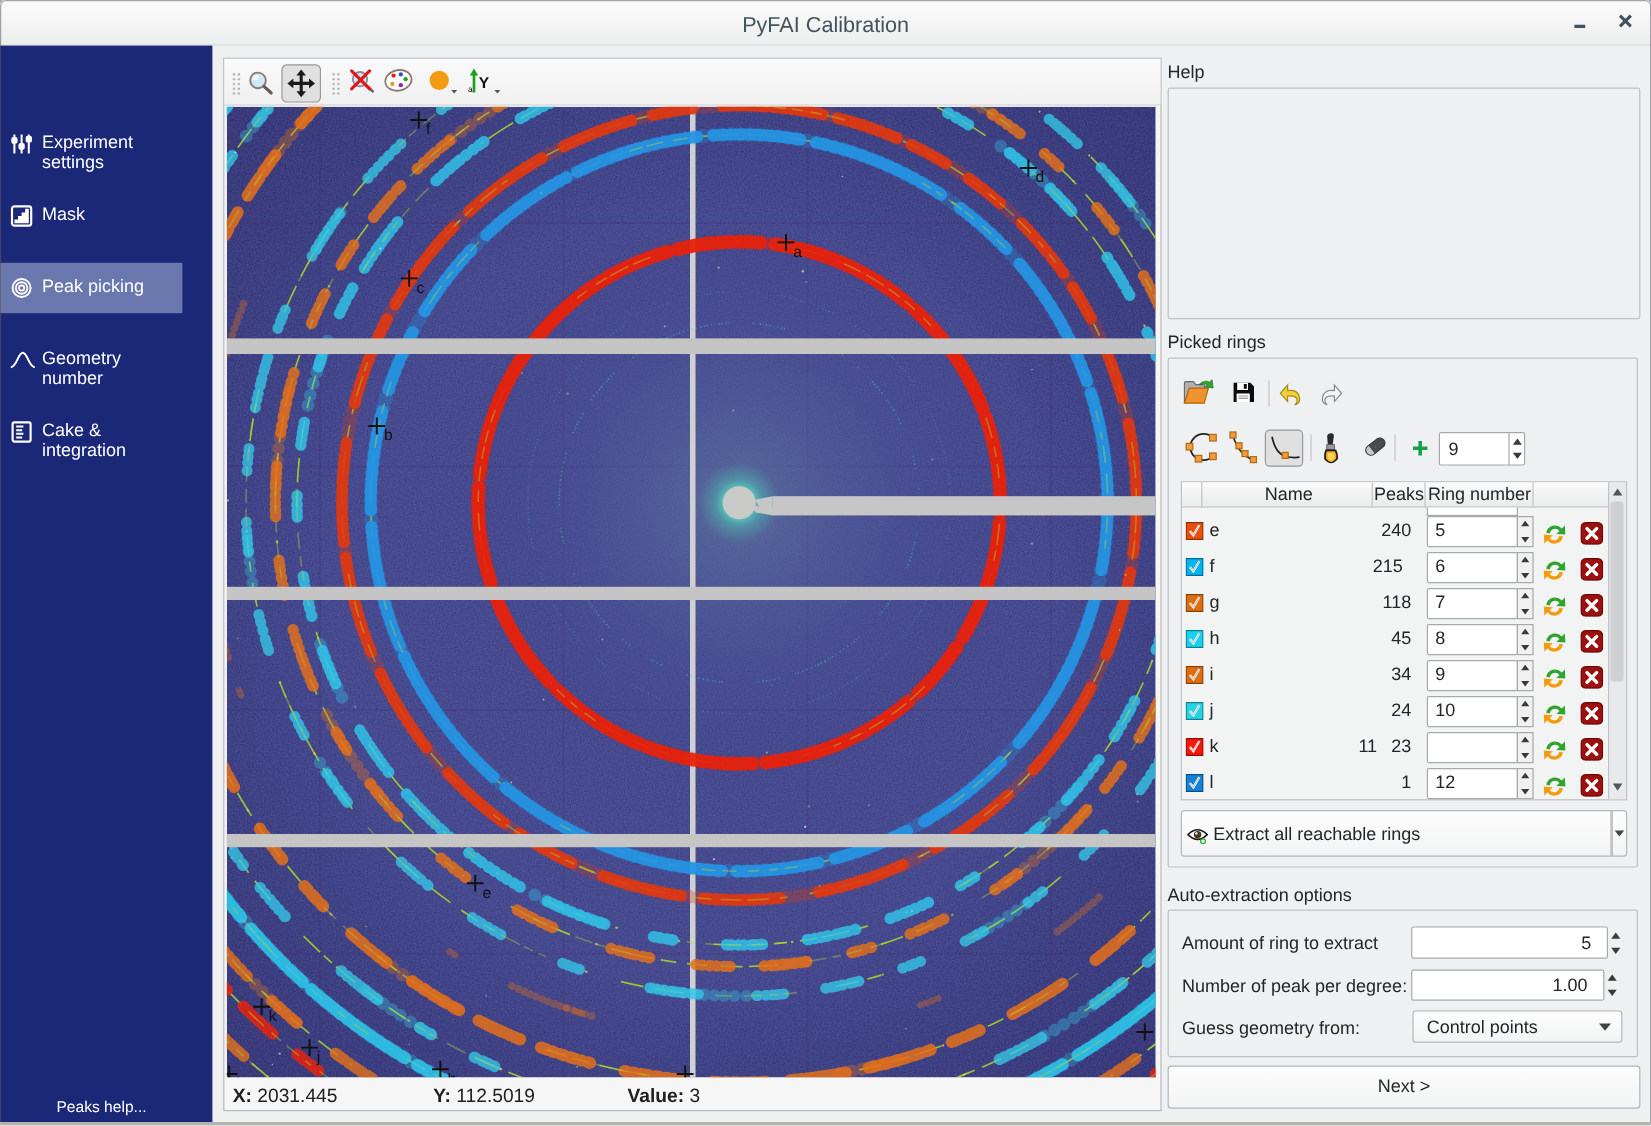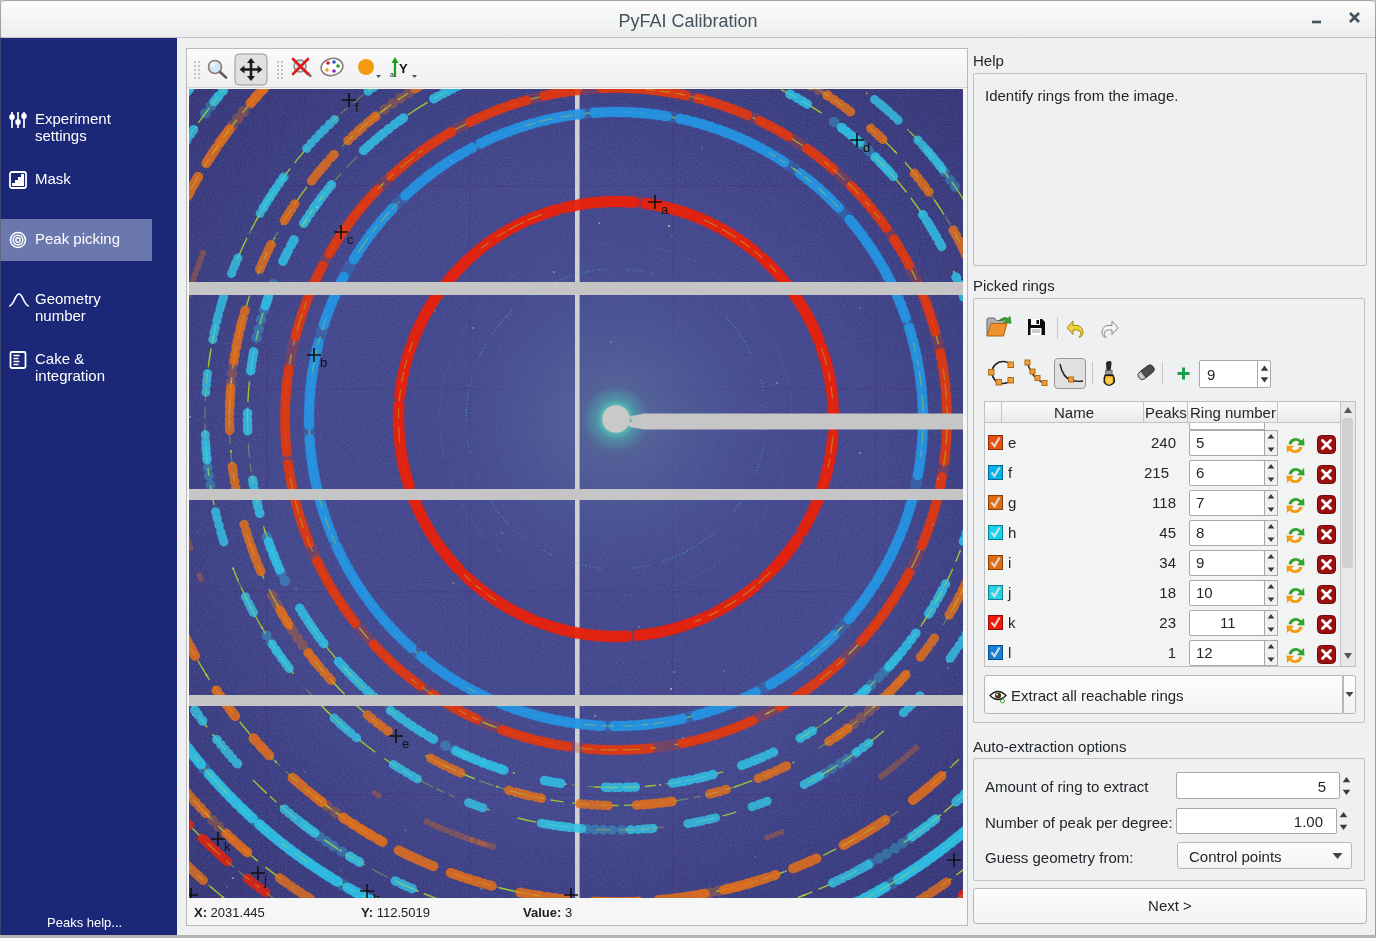--- a/index.html
+++ b/index.html
@@ -9,21 +9,21 @@
 
 #sidebar{left:0;top:38px;width:177px;height:898px;background:#1b2878;}
 .sbitem{left:0;width:152px;height:42px;color:#fff;font-size:15px;}
 .sbitem .lbl{left:35px;top:11px;}
 .sbsel{background:#6b78ae;}
 #onlinehelp{left:47px;top:915px;color:#fff;font-size:13px;}
 
 #panel{left:186px;top:48px;width:782px;height:878px;background:#f6f6f6;border:1px solid #b9b9b9;}
 #toolbar{left:187px;top:49px;width:780px;height:39px;background:linear-gradient(#fafafa,#f0f0f0);border-bottom:1px solid #d5d5d5;}
 #canvaswrap{left:189px;top:89px;width:774px;height:809px;}
-#statusbar{left:189px;top:898px;width:774px;height:26px;background:#f6f6f6;font-size:13px;color:#202020;}
+#statusbar{left:189px;top:898px;width:774px;height:26px;background:#f6f6f6;font-size:16px;color:#202020;}
 #statusbar b{font-weight:bold;}
 
 .seclabel{font-size:15px;color:#232629;}
 .gbox{border:1px solid #bfc0c1;border-radius:2px;background:#eff0f1;}
 .helptext{font-size:15px;color:#232629;line-height:21px;}
 .spin{background:#fff;border:1px solid #a8a9aa;border-radius:2px;}
 .btnface{background:linear-gradient(#fdfdfd,#f2f3f3);border:1px solid #b6b7b8;border-radius:2.5px;}
 .cellnum{font-size:15px;color:#232629;}
 #winborder{left:0;top:0;width:1376px;height:936px;box-shadow:inset 0 0 0 1px rgba(90,90,95,0.55);border-radius:5px 5px 0 0;pointer-events:none;z-index:99;}#botstrip{left:0;top:935px;width:1376px;height:3px;background:#b3b3b0;z-index:100;}.corner{width:7px;height:7px;background:#9fa9b5;z-index:0;}
 </style></head><body>
@@ -346,21 +346,20 @@
       </g>
 </svg></div>
 <div id="statusbar" class="abs">
     <span class="abs" style="left:5px;top:7px"><b>X:</b>&nbsp;2031.445</span>
     <span class="abs" style="left:172px;top:7px"><b>Y:</b>&nbsp;112.5019</span>
     <span class="abs" style="left:334px;top:7px"><b>Value:</b>&nbsp;3</span>
   </div>
 <div class="abs seclabel" style="left:973px;top:52px">Help</div>
 <div class="abs gbox" style="left:973px;top:73px;width:394px;height:193px"></div>
 <div class="abs helptext" style="left:985px;top:85px;width:380px">
-    <div style="margin-bottom:12px">Identify rings from the image.</div>
   </div>
 <div class="abs seclabel" style="left:973px;top:277px">Picked rings</div>
 <div class="abs gbox" style="left:973px;top:298px;width:392px;height:425px"></div>
 <span class="abs" style="left:986px;top:316px"><svg width="30" height="21" viewBox="0 0 30 21">
       <path d="M1,20 V3.5 q0,-1.5 1.5,-1.5 h6 l2,2.5 h6 q1.5,0 1.5,1.5 v3" fill="#b0b0b0" stroke="#6a6a6a" stroke-width="1"></path>
       <path d="M1,20 L5,7.5 h16 L17.5,20 z" fill="#f0932c" stroke="#b06508" stroke-width="1"></path>
       <path d="M13,4.5 q5,-4.5 9,-2 l2,-2.2 l1,7 l-7,-0.8 l2,-1.8 q-3,-1.8 -5.5,-0.2 z" fill="#2fa42f" stroke="#1a7a1a" stroke-width="0.6"></path>
     </svg></span>
 <span class="abs" style="left:1026px;top:317px"><svg width="20" height="20" viewBox="0 0 20 20">
       <path d="M2,2 h14 l3,3 v13 H2 z" fill="#0a0a0a"></path>
@@ -541,21 +540,21 @@
 <span class="abs" style="left:1317px;top:555px"><svg width="19" height="19" viewBox="0 0 19 19">
       <rect x="0.5" y="0.5" width="18" height="18" rx="4" fill="#9c1010" stroke="#6a0808"></rect>
       <path d="M5.5,5.5 l8,8 m0,-8 l-8,8" stroke="#fff" stroke-width="2.8" stroke-linecap="round"></path>
     </svg></span>
 <span class="abs" style="left:988px;top:585px"><svg width="15" height="15" viewBox="0 0 15 15">
       <rect x="0.5" y="0.5" width="14" height="14" fill="#22d4e4" stroke="#147f88"></rect>
       <path d="M3.5,7.5 l3,3.5 l5,-8.5" fill="none" stroke="#fff" stroke-width="1.9"></path>
       <path d="M3.5,7.5 l3,3.5 l5,-8.5" fill="none" stroke="#333" stroke-width="0.6" opacity="0.5"></path>
     </svg></span>
 <div class="abs cellnum" style="left:1008px;top:584px">j</div>
-<div class="abs cellnum" style="left:1144px;top:584px;width:32px;text-align:right">18</div>
+<div class="abs cellnum" style="left:1144px;top:584px;width:32px;text-align:right">24</div>
 <div class="abs spin" style="left:1189px;top:580px;width:76px;height:26px"></div>
 <div class="abs" style="left:1264px;top:580px;width:14px;height:26px;background:#f1f1f1;border:1px solid #a8a9aa"></div>
 <div class="abs cellnum" style="left:1196px;top:584px">10</div>
 <svg class="abs" style="left:1266px;top:582px" width="10" height="22" viewBox="0 0 10 22">
     <path d="M5,2 l3.4,4.6 h-6.8 z" fill="#3a3a3a"></path>
     <path d="M5,20 l-3.4,-4.6 h6.8 z" fill="#3a3a3a"></path>
   </svg>
 <span class="abs" style="left:1285px;top:585px"><svg width="21" height="21" viewBox="0 0 21 21">
       <path d="M3.5,9 a7.5,7.5 0 0 1 13,-3.5 l2.5,-2.5 l0.5,7.5 l-7.5,-0.5 l2.5,-2.5 a4.5,4.5 0 0 0 -8,2 z" fill="#2fa42f"></path>
       <path d="M17.5,12 a7.5,7.5 0 0 1 -13,3.5 l-2.5,2.5 l-0.5,-7.5 l7.5,0.5 l-2.5,2.5 a4.5,4.5 0 0 0 8,-2 z" fill="#f39c12"></path>
@@ -566,21 +565,21 @@
     </svg></span>
 <span class="abs" style="left:988px;top:615px"><svg width="15" height="15" viewBox="0 0 15 15">
       <rect x="0.5" y="0.5" width="14" height="14" fill="#f41808" stroke="#920e04"></rect>
       <path d="M3.5,7.5 l3,3.5 l5,-8.5" fill="none" stroke="#fff" stroke-width="1.9"></path>
       <path d="M3.5,7.5 l3,3.5 l5,-8.5" fill="none" stroke="#333" stroke-width="0.6" opacity="0.5"></path>
     </svg></span>
 <div class="abs cellnum" style="left:1008px;top:614px">k</div>
 <div class="abs cellnum" style="left:1144px;top:614px;width:32px;text-align:right">23</div>
 <div class="abs spin" style="left:1189px;top:610px;width:76px;height:26px"></div>
 <div class="abs" style="left:1264px;top:610px;width:14px;height:26px;background:#f1f1f1;border:1px solid #a8a9aa"></div>
-<div class="abs cellnum" style="left:1220px;top:614px">11</div>
+<div class="abs cellnum" style="left:1132px;top:614px">11</div>
 <svg class="abs" style="left:1266px;top:612px" width="10" height="22" viewBox="0 0 10 22">
     <path d="M5,2 l3.4,4.6 h-6.8 z" fill="#3a3a3a"></path>
     <path d="M5,20 l-3.4,-4.6 h6.8 z" fill="#3a3a3a"></path>
   </svg>
 <span class="abs" style="left:1285px;top:615px"><svg width="21" height="21" viewBox="0 0 21 21">
       <path d="M3.5,9 a7.5,7.5 0 0 1 13,-3.5 l2.5,-2.5 l0.5,7.5 l-7.5,-0.5 l2.5,-2.5 a4.5,4.5 0 0 0 -8,2 z" fill="#2fa42f"></path>
       <path d="M17.5,12 a7.5,7.5 0 0 1 -13,3.5 l-2.5,2.5 l-0.5,-7.5 l7.5,0.5 l-2.5,2.5 a4.5,4.5 0 0 0 8,-2 z" fill="#f39c12"></path>
     </svg></span>
 <span class="abs" style="left:1317px;top:615px"><svg width="19" height="19" viewBox="0 0 19 19">
       <rect x="0.5" y="0.5" width="18" height="18" rx="4" fill="#9c1010" stroke="#6a0808"></rect>

